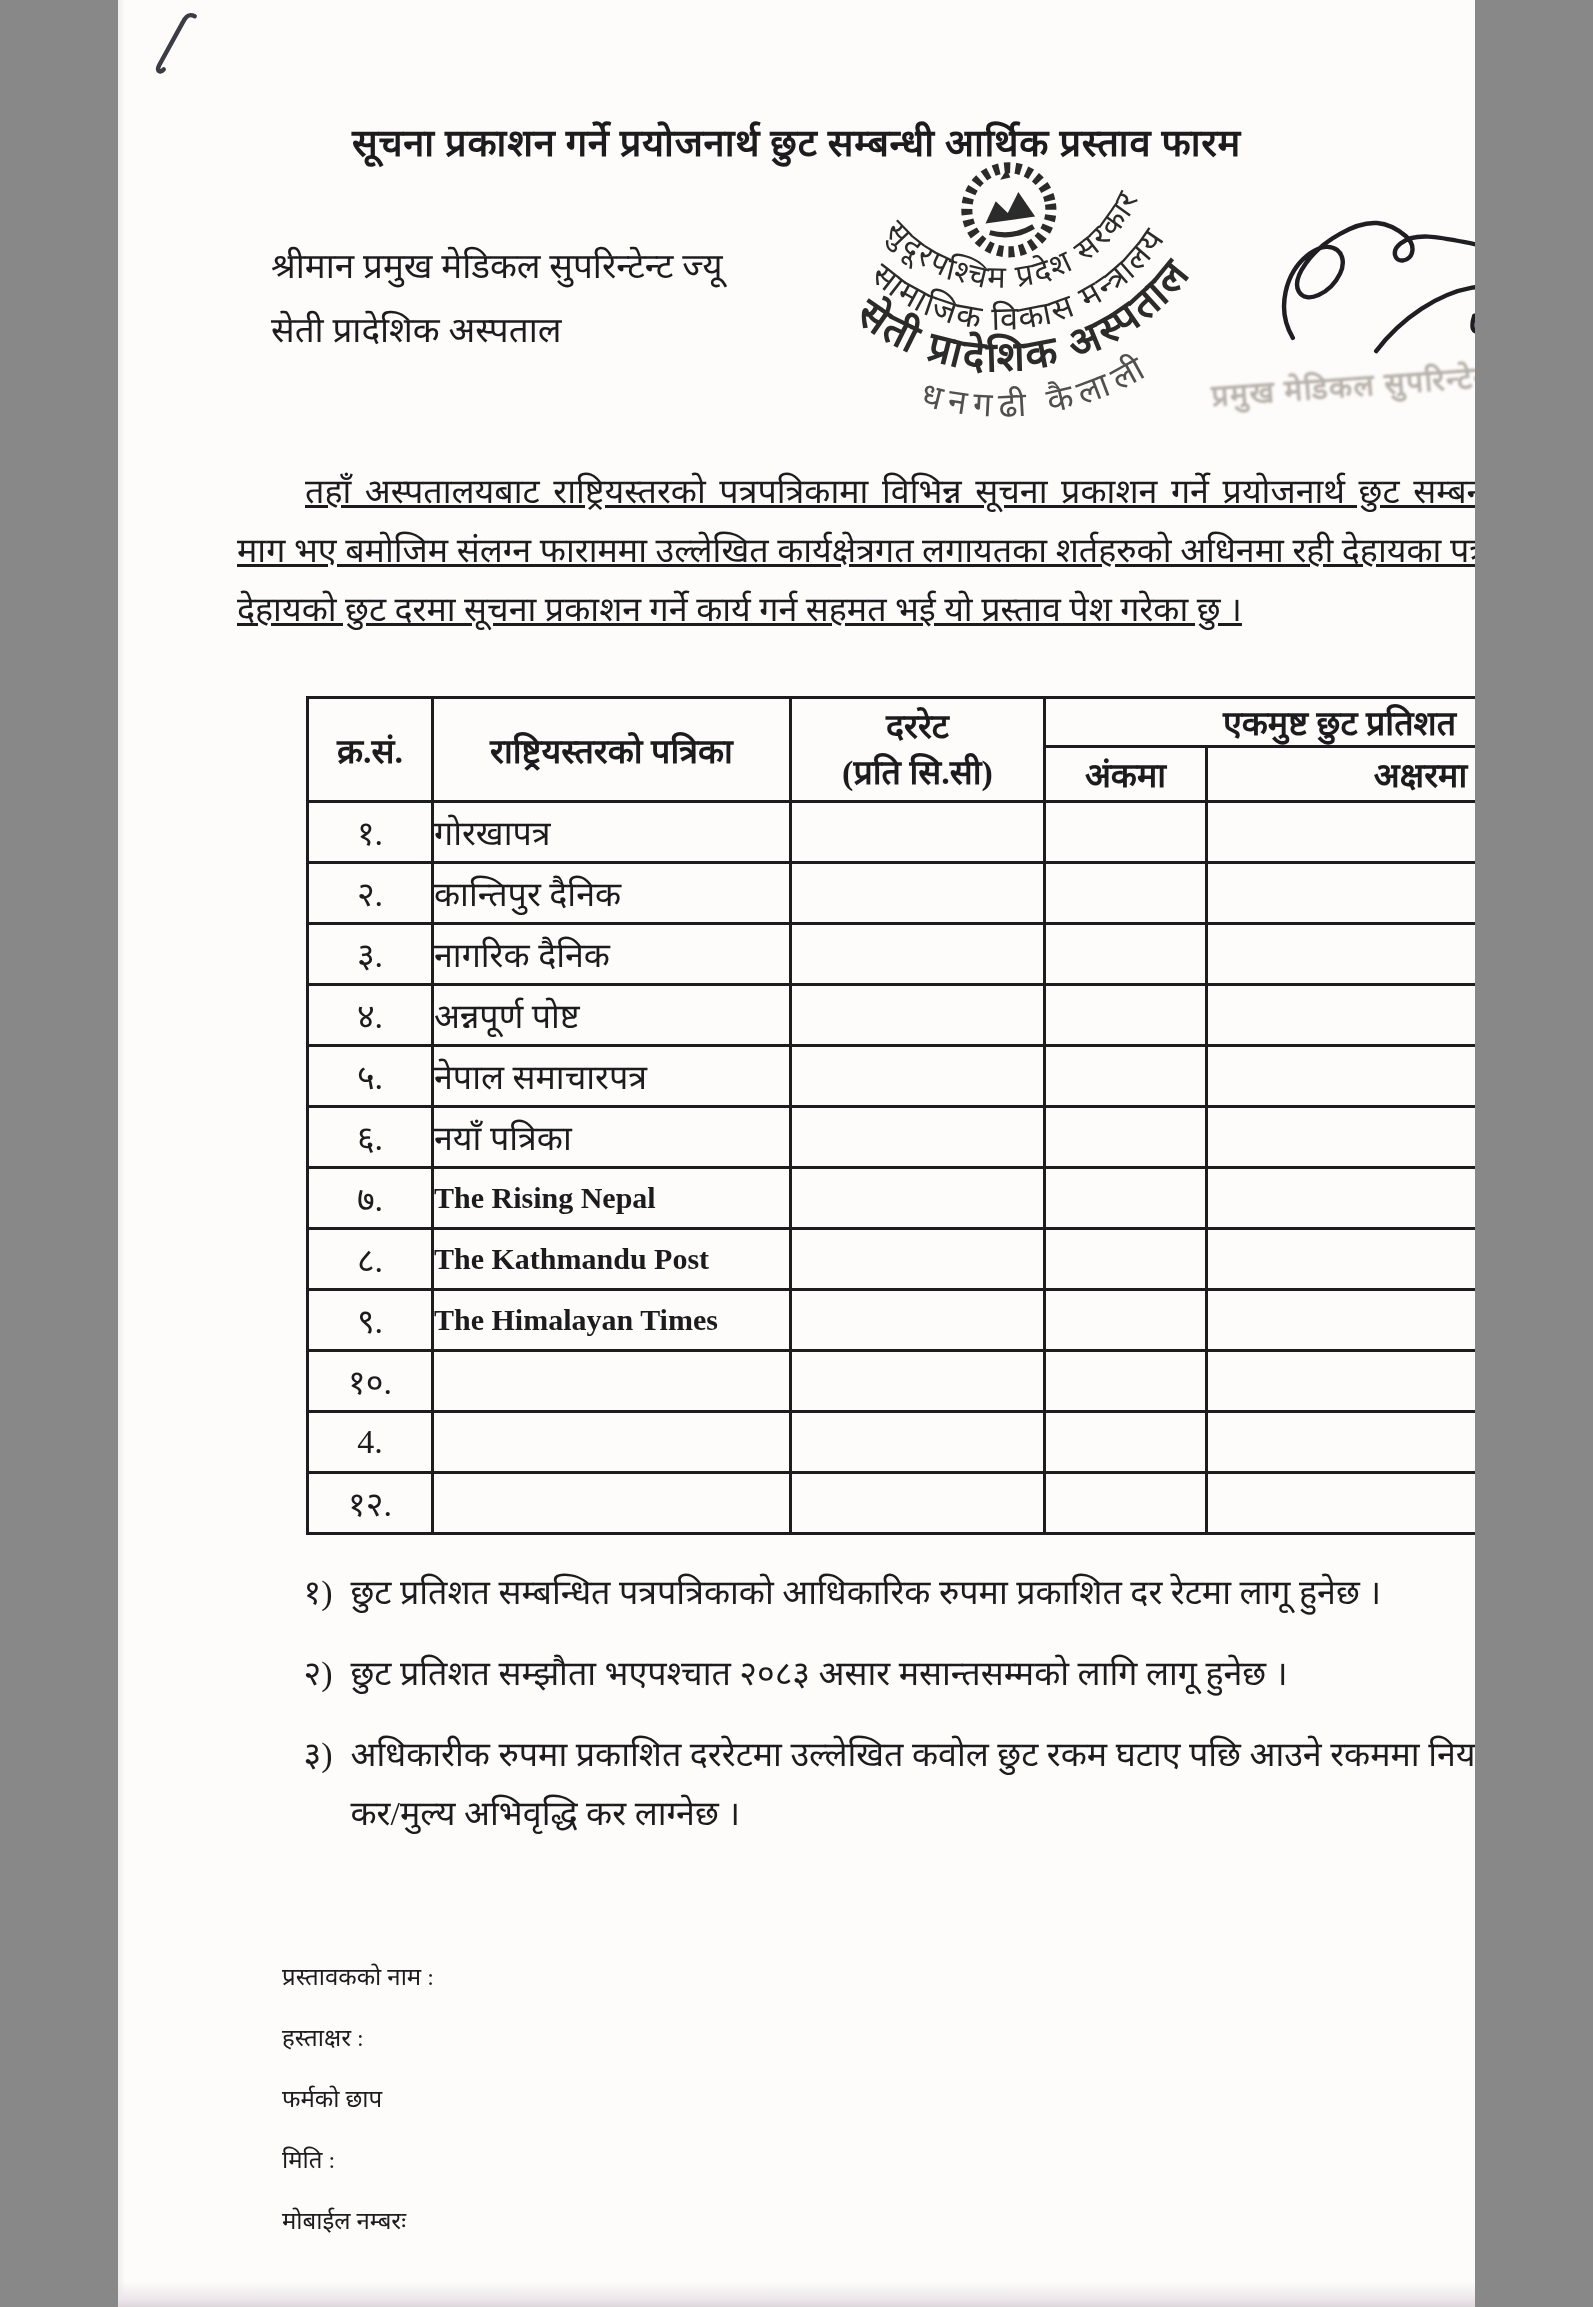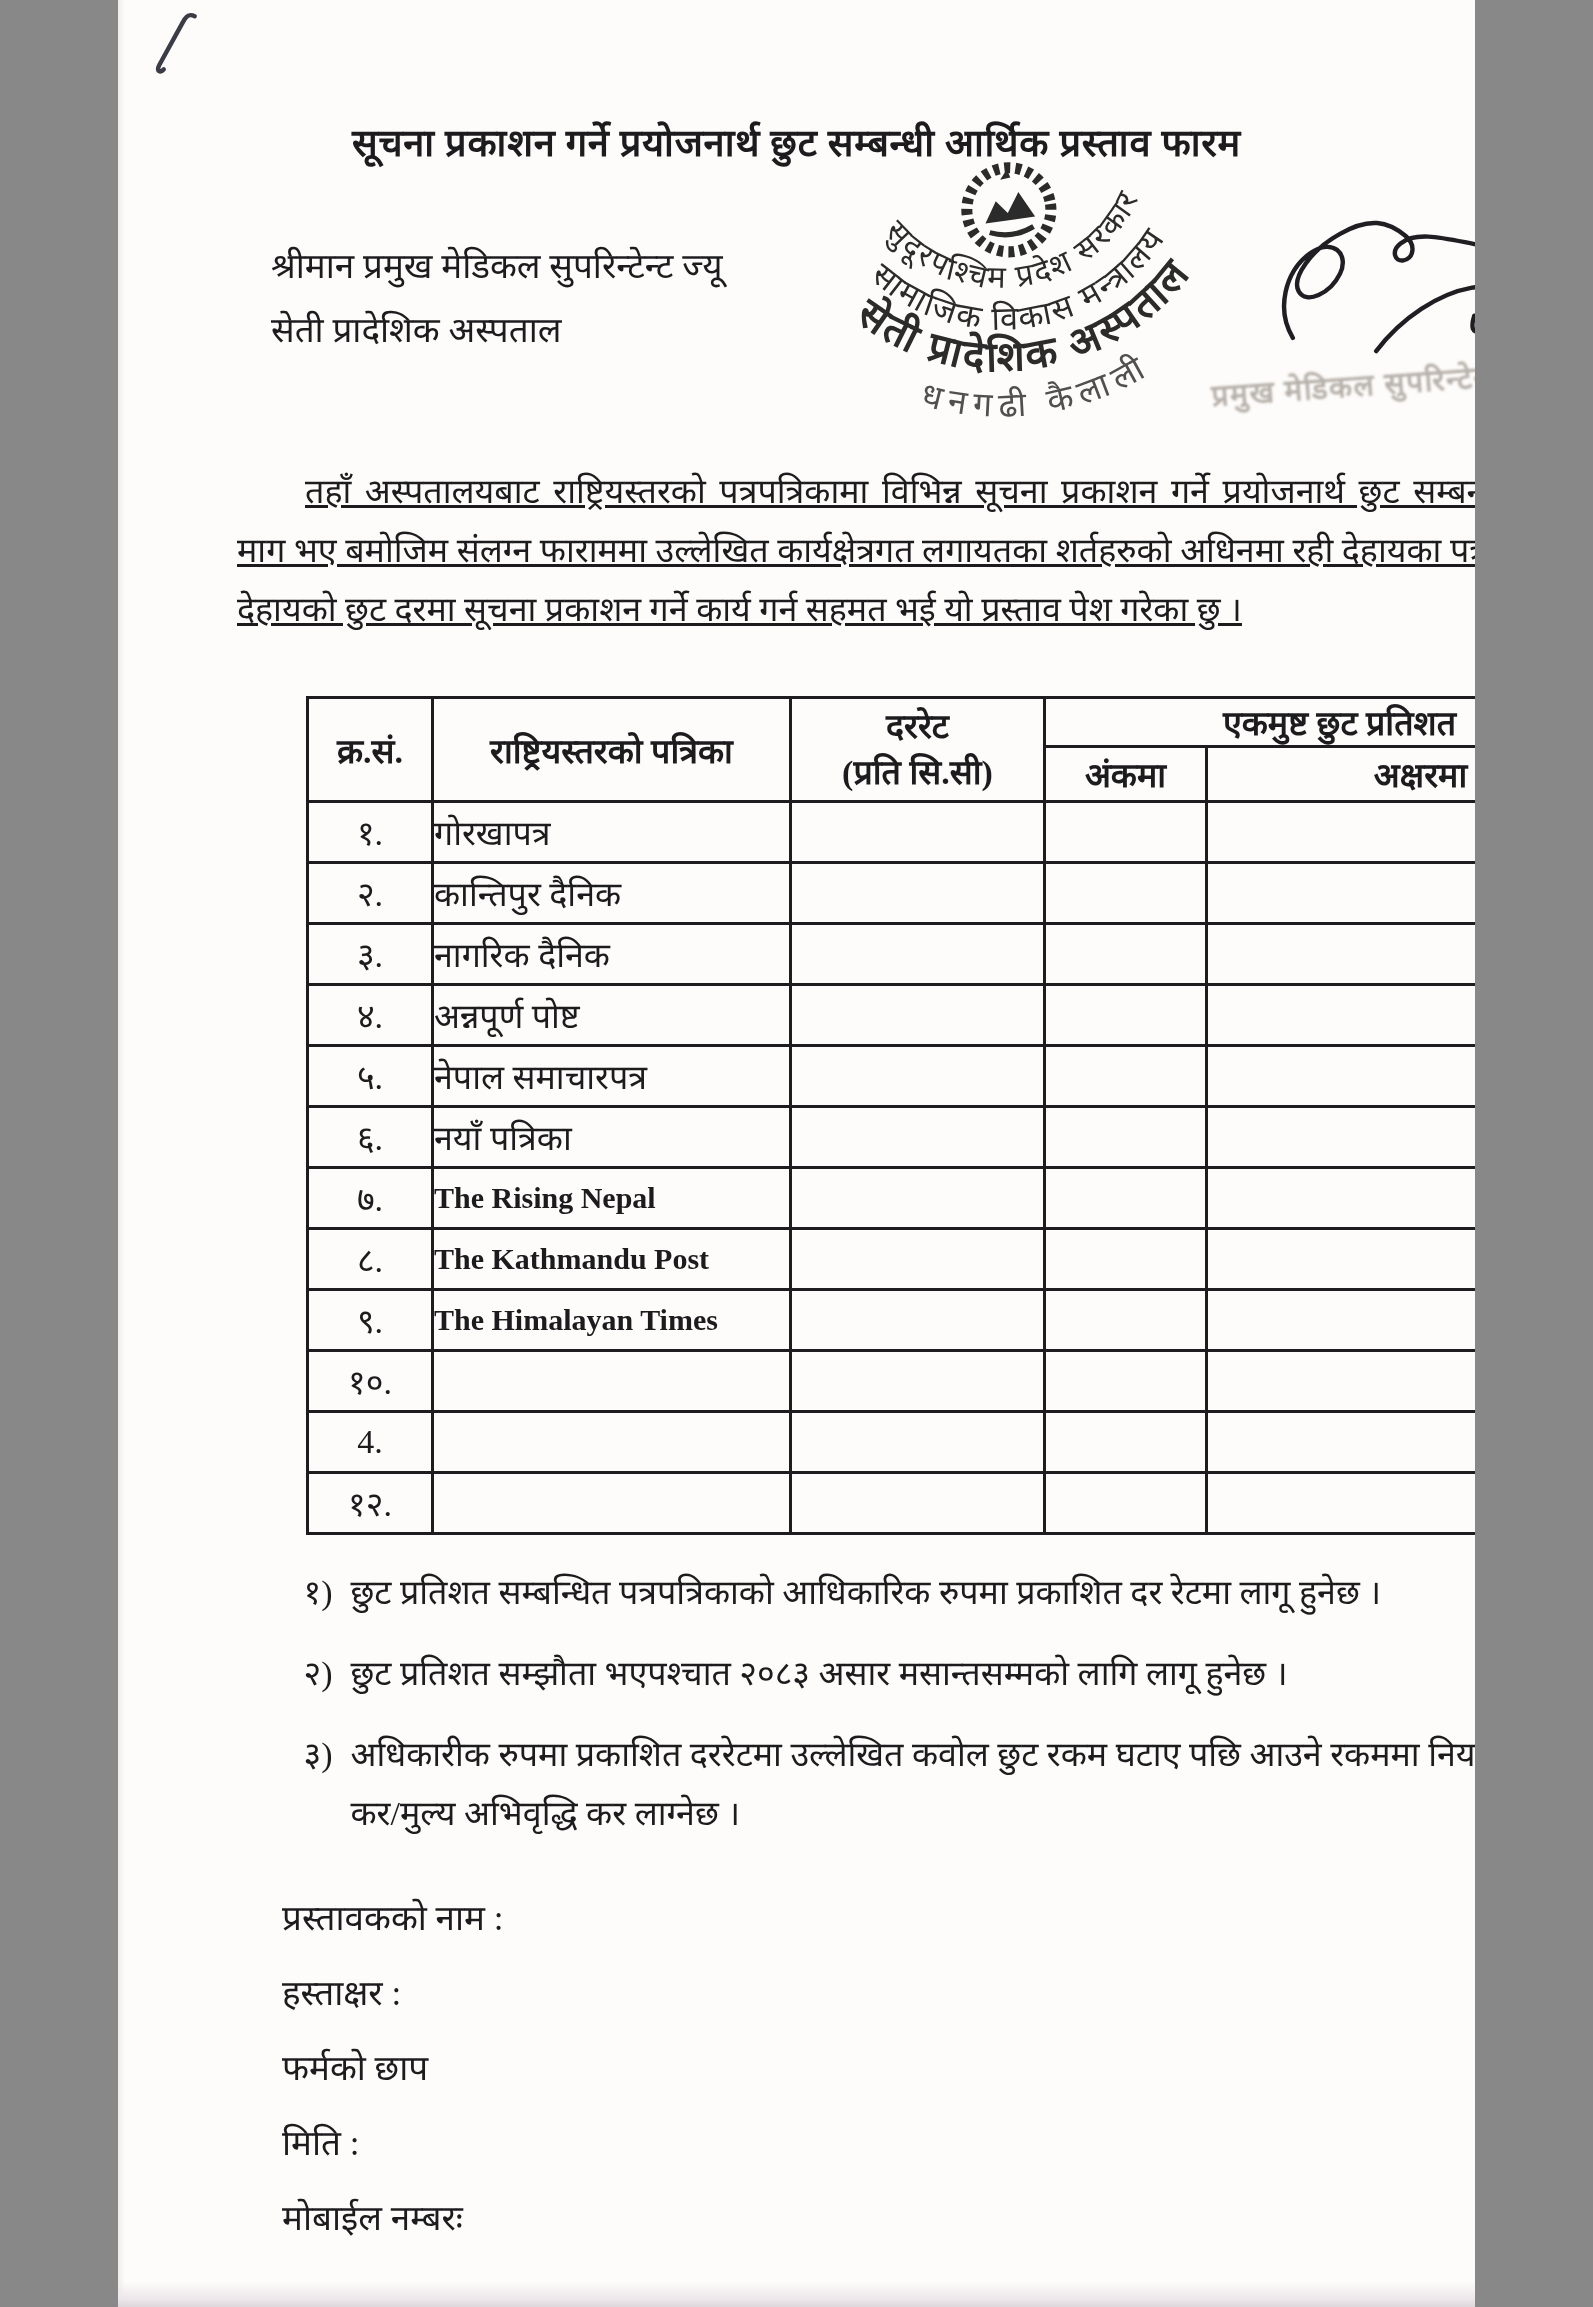--- a/index.html
+++ b/index.html
@@ -43,21 +43,21 @@
   td.sn{text-align:center;}
   td.name{padding-left:38px;}
   td.name.latin{font-family:Liberation Serif, serif;font-size:30px;font-weight:700;}
   
   .notes{position:absolute;left:156px;top:1541px;width:1351px;font-size:34px;}
   .notes-heading{font-size:35px;}
   .note-item{display:flex;margin:22px 0 0 29.5px;line-height:59px;}
   .note-num{width:47px;flex:none;}
   .note-text{flex:1;max-width:1246px;}
   
-  .footer{position:absolute;left:164px;top:1893px;font-size:35px;}
+  .footer{position:absolute;left:164px;top:1959px;font-size:24px;}
   .footer div{margin-bottom:28px;white-space:nowrap;}
   
   .scan-bottom{
     position:absolute;left:0;bottom:0;width:100%;height:25px;
     background:linear-gradient(180deg,rgba(253,252,250,0) 0%,#ece6ea 70%,#ddd7db 100%);
   }
   .scan-left{
     position:absolute;left:0;top:0;width:7.4px;height:100%;
     background:linear-gradient(90deg,#efeceb,rgba(253,252,250,0));
   }

